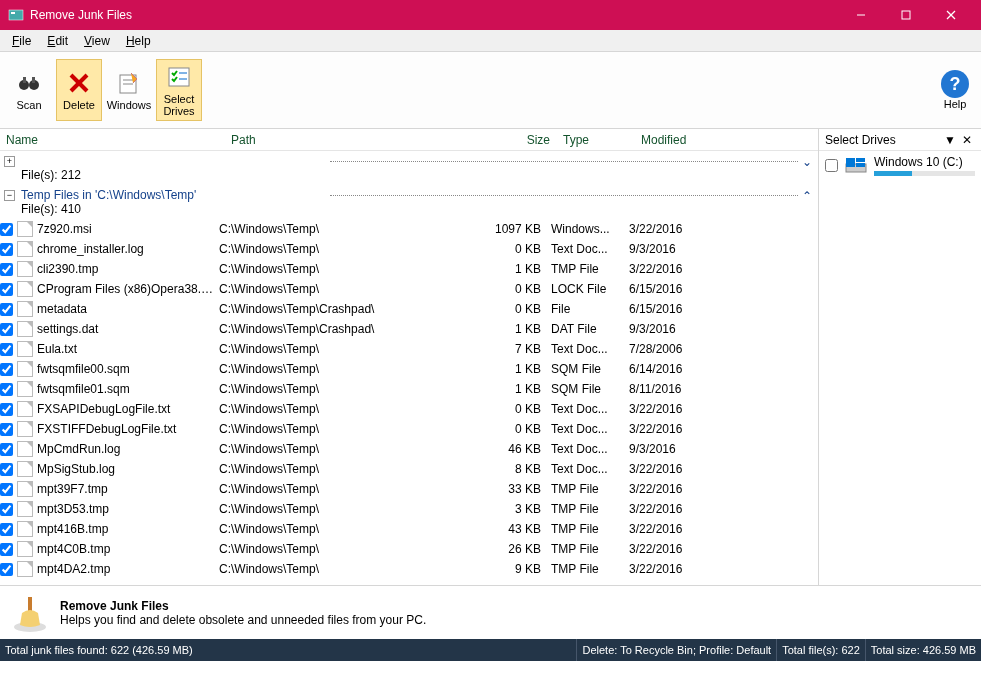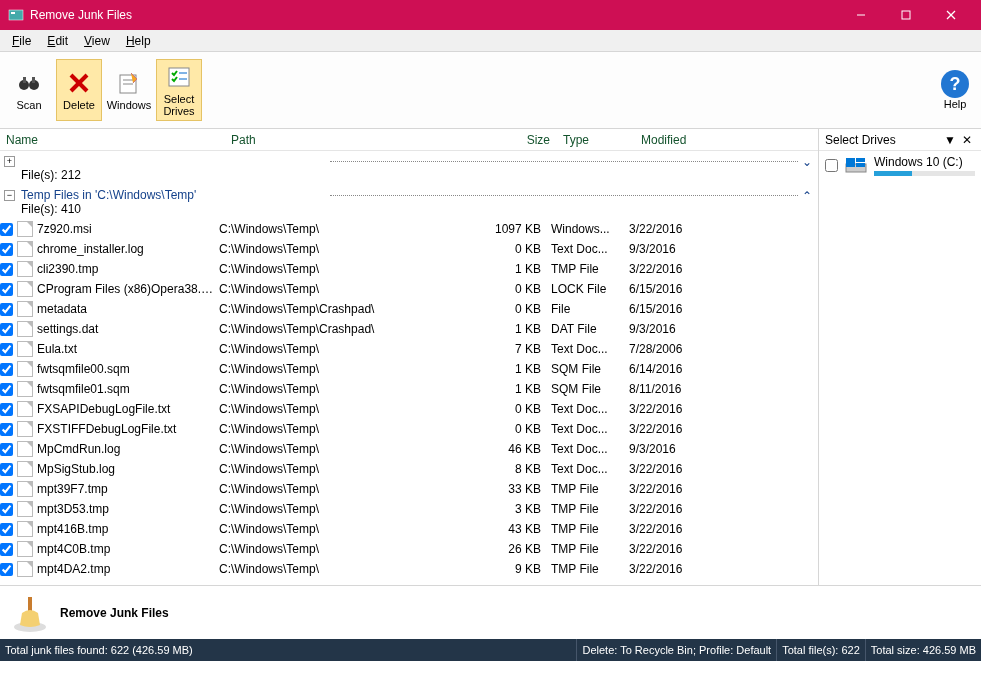--- a/index.html
+++ b/index.html
@@ -372,20 +372,21 @@
 <div class="footer">
   <div class="ficon2">
     <svg viewBox="0 0 40 40" width="40" height="40">
         <ellipse cx="20" cy="34" rx="16" ry="5" fill="#ddd"></ellipse>
         <rect x="18" y="4" width="4" height="18" fill="#c87c2e"></rect>
         <path d="M12 20 Q20 14 28 20 L30 32 Q20 36 10 32 Z" fill="#f4d071"></path>
       </svg>
   </div>
   <div class="ftxt">
     <div class="ft1">Remove Junk Files</div>
+    <div class="ft2">Helps you find and delete obsolete and unneeded files from your PC.</div>
   </div>
 </div>
 
 <div class="statusbar">
   <div class="cell">Total junk files found: 622 (426.59 MB)</div>
   <div class="cell">Delete: To Recycle Bin; Profile: Default</div>
   <div class="cell">Total file(s): 622</div>
   <div class="cell">Total size: 426.59 MB</div>
 </div>
 

